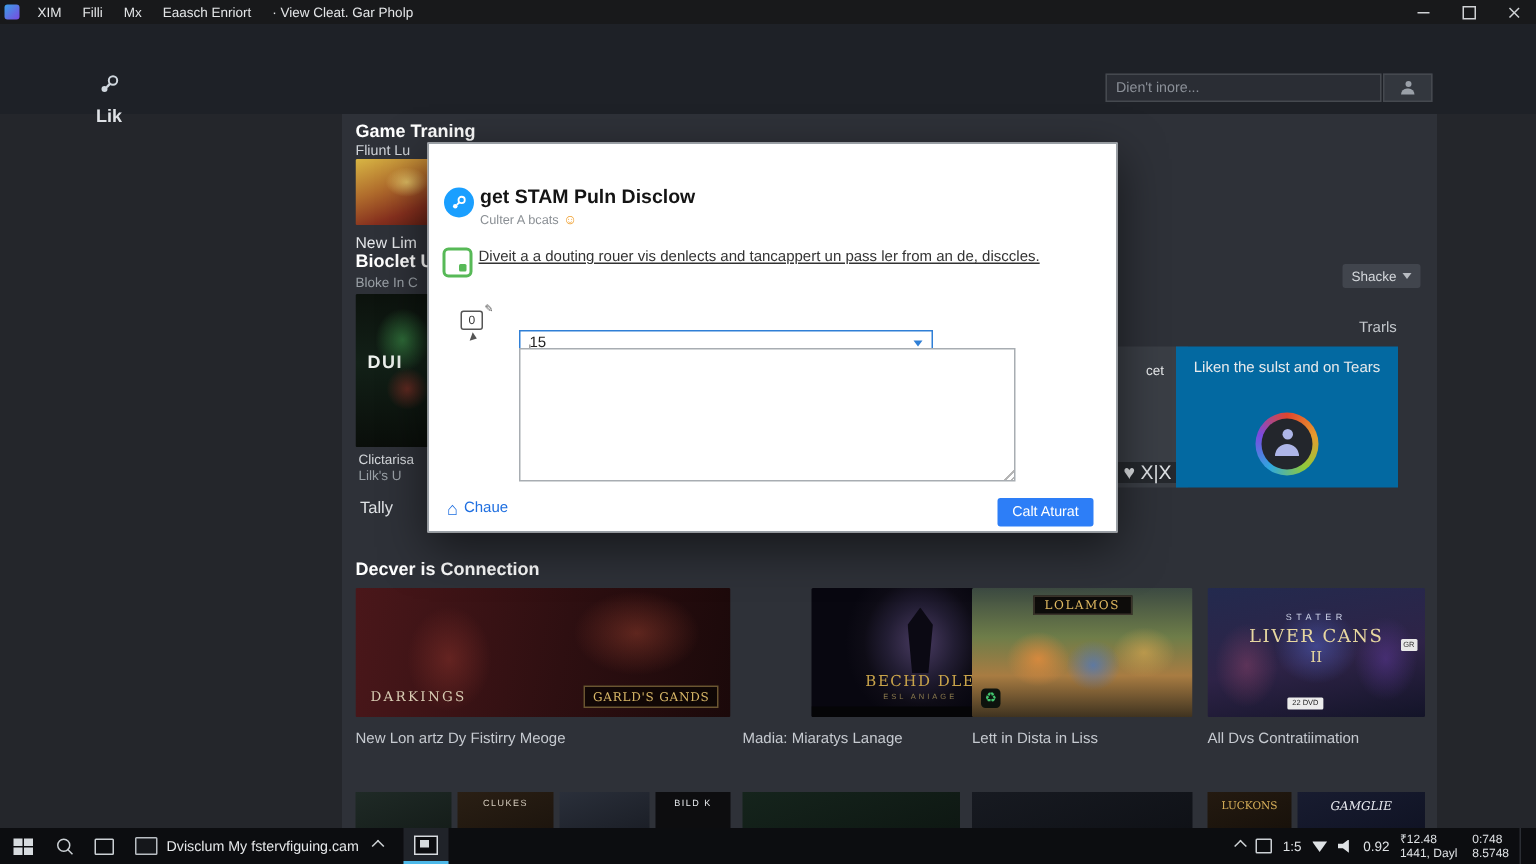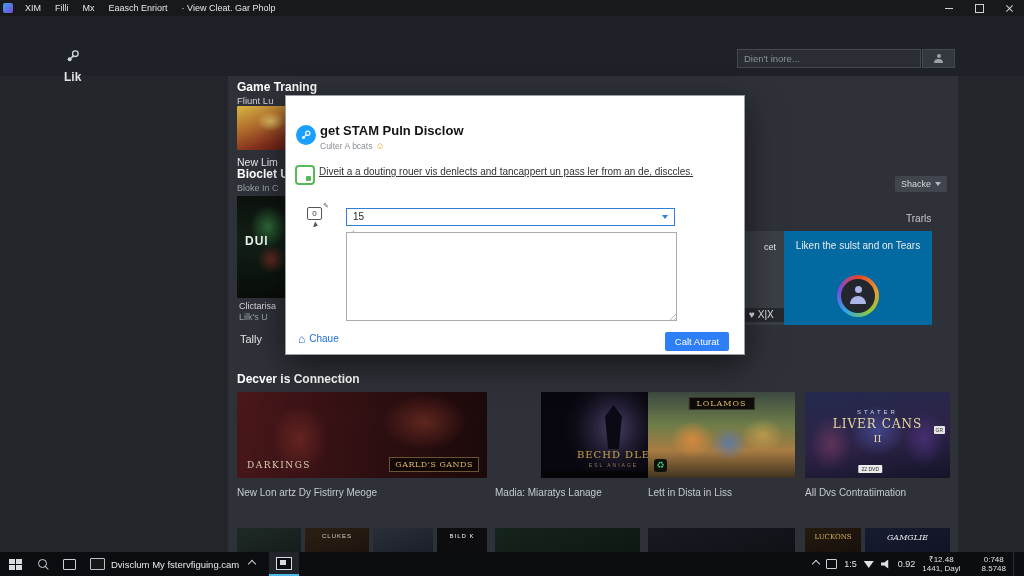--- a/index.html
+++ b/index.html
@@ -34,21 +34,21 @@
                     linear-gradient(160deg,#d8b644 0%,#b06c2c 40%,#86301e 72%,#571b12 100%);}
   .tileB{position:absolute;left:237px;top:196px;width:63px;height:102px;border-radius:1px;
          background:radial-gradient(26px 30px at 50% 30%, rgba(70,170,85,.55), transparent 70%),
                     radial-gradient(20px 20px at 55% 62%, rgba(195,60,50,.45), transparent 70%),
                     linear-gradient(180deg,#0c120d,#122017 45%,#0a0e0a 100%);}
   .tileB-title{position:absolute;left:8px;top:38px;font-weight:bold;font-size:12px;color:#eef2ee;letter-spacing:1px;}
   .sort-btn{position:absolute;left:895px;top:176px;width:52px;height:16px;background:#41454d;border-radius:2px;display:flex;align-items:center;justify-content:center;gap:4px;color:#d5d8dc;font-size:9px;}
   .caret-down{width:0;height:0;border-left:3.5px solid transparent;border-right:3.5px solid transparent;border-top:4px solid #b8bcc2;}
   .partial-card{position:absolute;left:745px;top:231px;width:47px;height:94px;background:#3a3e45;}
   .partial-card .pc-top{position:absolute;left:19px;top:11px;font-size:9px;color:#e8eaec;}
-  .likes-strip{position:absolute;left:0;right:0;bottom:3px;height:14px;background:rgba(0,0,0,.35);color:#dfe2e5;font-size:10px;line-height:14px;padding-left:4px;}
+  .likes-strip{position:absolute;left:0;right:0;bottom:3px;height:14px;background:rgba(0,0,0,.35);color:#dfe2e5;font-size:13px;line-height:14px;padding-left:4px;}
   .friend-card{position:absolute;left:784px;top:231px;width:148px;height:94px;background:#0369a1;}
   .friend-text{position:absolute;top:8px;left:8px;right:8px;text-align:center;font-size:10px;line-height:1.3;color:#e8eaec;}
   .avatar-ring{position:absolute;left:50%;top:44px;transform:translateX(-50%);width:42px;height:42px;border-radius:50%;
                background:conic-gradient(#e0452e,#e89b2e,#8fc93a,#2ea8e0,#7a4ae0,#e0452e);display:flex;align-items:center;justify-content:center;}
   .avatar-inner{width:34px;height:34px;border-radius:50%;background:#23262c;position:relative;}
   .person-lg{position:absolute;left:50%;top:7px;transform:translateX(-50%);width:16px;height:18px;}
   .person-lg::before{content:"";position:absolute;top:0;left:4.5px;width:7px;height:7px;border-radius:50%;background:#aeb6e8;}
   .person-lg::after{content:"";position:absolute;bottom:0;left:0;width:16px;height:8px;border-radius:8px 8px 0 0;background:#aeb6e8;}
   
   .gcard{position:absolute;top:392px;height:86px;border-radius:1px;overflow:hidden;}
@@ -90,21 +90,21 @@
   .steam-badge{position:absolute;left:10px;top:29px;width:20px;height:20px;border-radius:50%;background:#1a9fff;display:flex;align-items:center;justify-content:center;}
   .dlg-h{position:absolute;left:34px;top:27px;font-size:13px;font-weight:bold;color:#141414;}
   .dlg-sub{position:absolute;left:34px;top:45px;font-size:8.5px;color:#8a8f94;display:flex;gap:3px;align-items:center;}
   .smiley{color:#f0a030;font-size:9px;}
   .green-ico{position:absolute;left:9px;top:69px;width:20px;height:20px;border:2px solid #57b957;border-radius:4px;box-sizing:border-box;}
   .green-ico::after{content:"";position:absolute;right:2px;bottom:2px;width:5px;height:5px;background:#57b957;border-radius:1px;}
   .dlg-desc{position:absolute;left:33px;top:69px;width:402px;font-size:10px;line-height:1.45;color:#333;text-decoration:underline;}
   .kbd-box{position:absolute;left:21px;top:111px;width:15px;height:13px;border:1px solid #555;border-radius:2px;font-size:8px;line-height:12px;text-align:center;color:#333;box-sizing:border-box;}
   .kbd-pencil{position:absolute;left:37px;top:106px;font-size:7px;color:#555;}
   .kbd-cursor{position:absolute;left:28px;top:126px;width:0;height:0;border-left:4px solid #555;border-top:3px solid transparent;border-bottom:3px solid transparent;transform:rotate(20deg);}
-  .dlg-select{position:absolute;left:60px;top:112px;width:329px;height:18px;box-sizing:border-box;border:1px solid #2f7fd6;background:#fff;font-size:10px;color:#222;line-height:16px;padding-left:6px;}
+  .dlg-select{position:absolute;left:60px;top:124px;width:276px;height:18px;box-sizing:border-box;border:1px solid #2f7fd6;background:#fff;font-size:10px;color:#222;line-height:16px;padding-left:6px;}
   .dlg-select .sel-caret{position:absolute;right:6px;top:6px;}
   .sel-caret{width:0;height:0;border-left:3.5px solid transparent;border-right:3.5px solid transparent;border-top:4.5px solid #2f7fd6;}
   .dlg-textarea{position:absolute;left:60px;top:136px;width:331px;height:89px;box-sizing:border-box;border:1px solid #a8adb2;background:#fff;resize:none;outline:none;font-family:"Liberation Sans",sans-serif;}
   .resize-grip{position:absolute;left:381px;top:215px;width:9px;height:9px;background:repeating-linear-gradient(135deg,transparent 0 2px,#b5b5b5 2px 3px);clip-path:polygon(100% 0,100% 100%,0 100%);}
   .plus-artifact{position:absolute;left:64px;top:131px;font-size:11px;color:#8a8a8a;}
   .dlg-link{position:absolute;left:12px;top:237px;display:flex;gap:4px;align-items:center;color:#1f6fe0;font-size:10px;}
   .home-glyph{font-size:12px;line-height:10px;color:#1f6fe0;}
   .dlg-btn{position:absolute;left:379px;top:236px;width:64px;height:19px;background:#2d7ef7;color:#fff;font-size:9.5px;text-align:center;line-height:19px;border-radius:2px;}
   
   .taskbar{position:absolute;left:0;right:0;bottom:0;height:24px;background:#0c0d10;display:flex;align-items:center;z-index:70;color:#dfe2e5;}
@@ -118,21 +118,21 @@
   .tb-app{display:flex;align-items:center;gap:6px;height:24px;padding:0 8px;font-size:9.5px;color:#e6e8ea;white-space:nowrap;}
   .tb-appico{width:13px;height:10px;border:1px solid #b9bec3;background:#15171b;border-radius:1px;}
   .chev-up{width:5px;height:5px;border-left:1.5px solid #cfd3d6;border-top:1.5px solid #cfd3d6;transform:rotate(45deg);display:inline-block;}
   .tb-active{width:30px;height:24px;background:#1e2averde;display:flex;align-items:center;justify-content:center;background:#202329;border-bottom:2px solid #4cb8e8;box-sizing:border-box;}
   .tb-activeico{width:14px;height:11px;background:#0c0d10;border:1px solid #d7dbdf;position:relative;}
   .tb-activeico::after{content:"";position:absolute;left:3px;top:2px;width:6px;height:5px;background:#d7dbdf;}
   .tray{margin-left:auto;display:flex;align-items:center;gap:7px;padding-right:6px;font-size:9px;}
   .tray-box{width:9px;height:8px;border:1.2px solid #ccd1d5;border-radius:1px;}
   .wifi{width:10px;height:8px;background:#dfe2e5;clip-path:polygon(50% 100%,0 12%,100% 12%);}
   .spk{width:10px;height:9px;background:#dfe2e5;clip-path:polygon(0 33%,35% 33%,75% 0,75% 100%,35% 67%,0 67%);}
-  .clock{display:grid;grid-template-columns:auto auto;column-gap:21px;font-size:8px;line-height:9.5px;text-align:center;}
+  .clock{display:grid;grid-template-columns:auto auto;column-gap:10px;font-size:8px;line-height:9.5px;text-align:left;}
   .show-desktop{width:4px;height:24px;border-left:1px solid #2a2d33;}
 </style>
 </head>
 <body>
 
 <div class="screen">
 
   <div class="menubar">
     <span class="app-ico"></span>
     <span class="menu-item">XIM</span>

